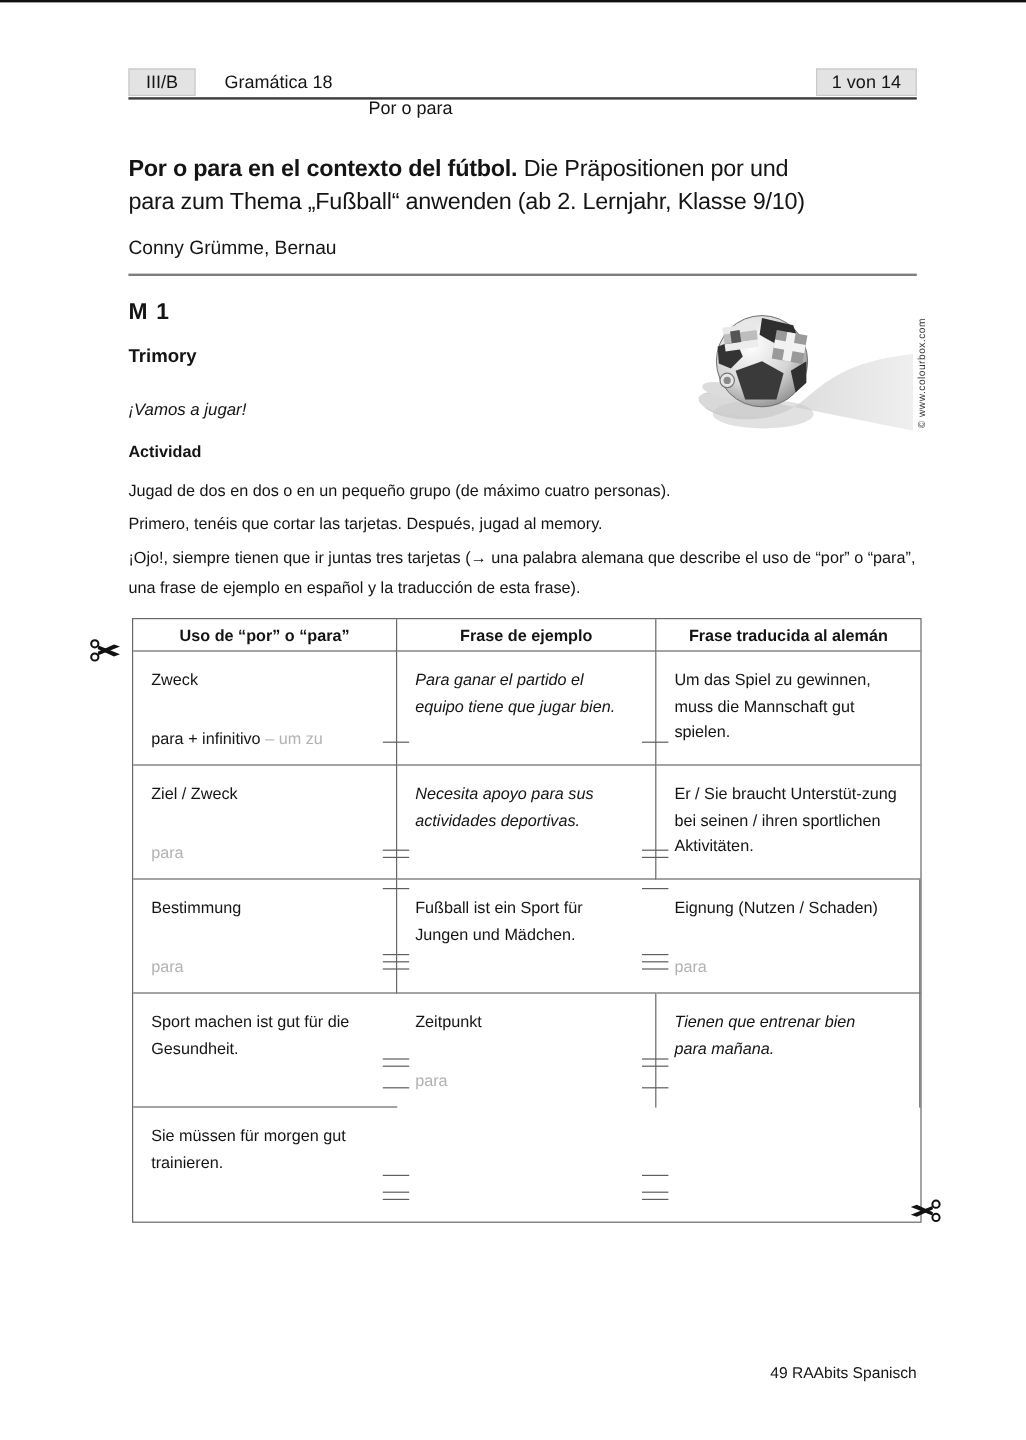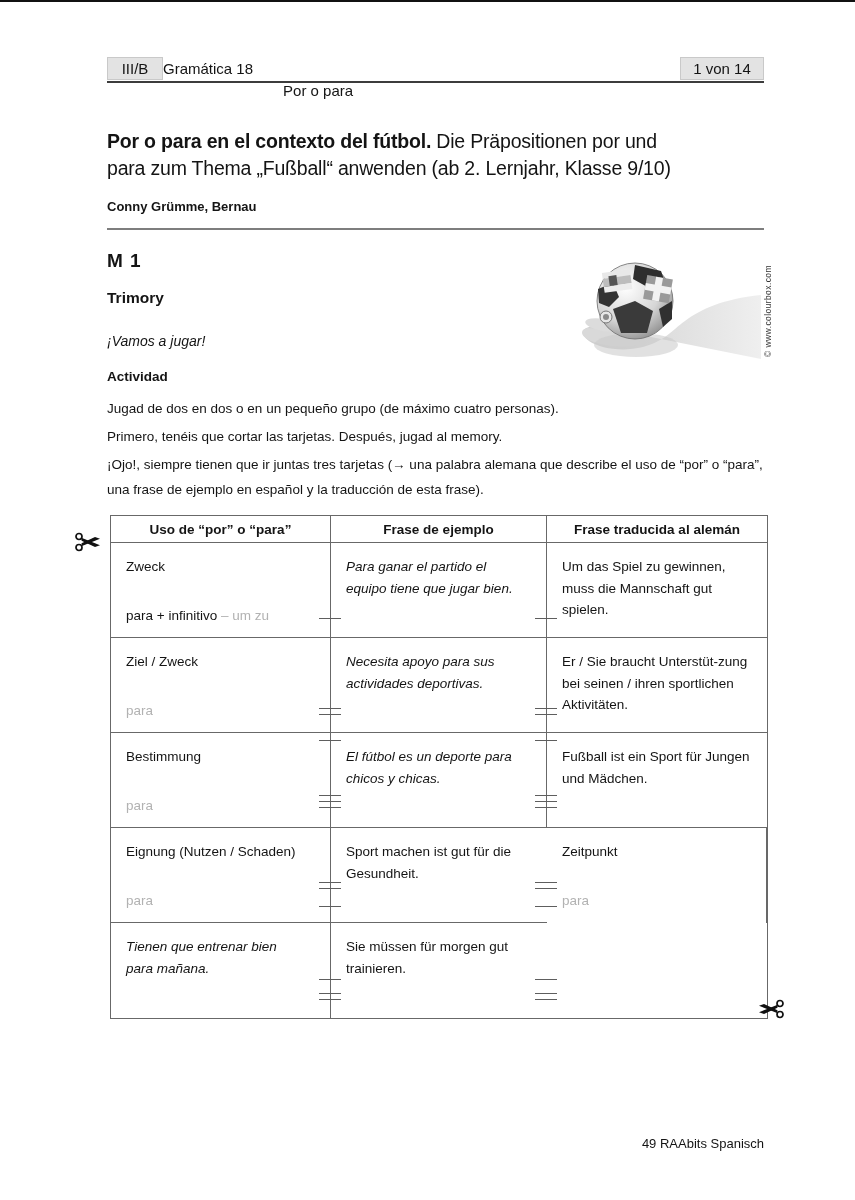--- a/index.html
+++ b/index.html
@@ -9,28 +9,28 @@
     overflow:hidden;margin:0 auto;
   }
   .abs{position:absolute;justify-content:flex-end;}
   
   .top-line{left:0;top:0;width:855px;height:2px;background:#111;}
   
   .hdr{left:107px;top:56px;width:657px;height:24px;display:flex;align-items:center;font-size:15px;}
   .hdr-badge{background:#e3e3e3;border:1px solid #c9c9c9;padding:2px 0;text-align:center;}
   .badge-section{width:54px;}
   .badge-page{width:82px;margin-left:auto;}
-  .hdr-chapter{}
+  .hdr-chapter{margin-left:24px;}
   .hdr-topic{margin-left:30px;margin-top:45px;}
   .hdr-rule{left:107px;top:81px;width:657px;height:2px;background:#3c3c3c;}
   
   .title{left:107px;top:128px;width:670px;font-size:19.5px;line-height:27px;letter-spacing:-0.2px;}
   .title b{letter-spacing:-0.2px;}
   .it{}
-  .author{left:107px;top:199px;font-size:13px;font-weight:bold;}
+  .author{left:107px;top:199px;font-size:16px;}
   .rule2{left:107px;top:228px;width:657px;height:2px;background:#7e7e7e;}
   .m1{left:107px;top:250px;font-size:19px;font-weight:bold;letter-spacing:1px;}
   .trimory{left:107px;top:289px;font-size:15.5px;font-weight:bold;}
   .vamos{left:107px;top:333px;font-size:14px;font-style:italic;}
   .actividad{left:107px;top:369px;font-size:13.5px;font-weight:bold;}
   .para{left:107px;top:0;width:660px;font-size:13.5px;line-height:25px;}
   .p1{top:396px;} .p2{top:424px;} .p3{top:452px;}
   
   .figure{left:573px;top:249px;width:188px;height:124px;}
   .credit{left:760px;top:249px;width:16px;height:124px;display:flex;align-items:center;justify-content:center;}
@@ -157,21 +157,20 @@
       <div>Ziel / Zweck</div>
       <div class="term-sub gray it">para</div>
     </div>
     <div class="tcell td example">Necesita apoyo para sus actividades deportivas.</div>
     <div class="tcell td last">Er / Sie braucht Unterstüt-zung bei seinen / ihren sportlichen Aktivitäten.</div>
 
     <div class="tcell td">
       <div>Bestimmung</div>
       <div class="term-sub gray it">para</div>
     </div>
-    <div class="tcell td example">El fútbol es un deporte para chicos y chicas.</div>
     <div class="tcell td last">Fußball ist ein Sport für Jungen und Mädchen.</div>
 
     <div class="tcell td">
       <div>Eignung (Nutzen / Schaden)</div>
       <div class="term-sub gray it">para</div>
     </div>
     <div class="tcell td last">Sport machen ist gut für die Gesundheit.</div>
 
     <div class="tcell td trow-last-cell" style="border-bottom:none;">
       <div>Zeitpunkt</div>

